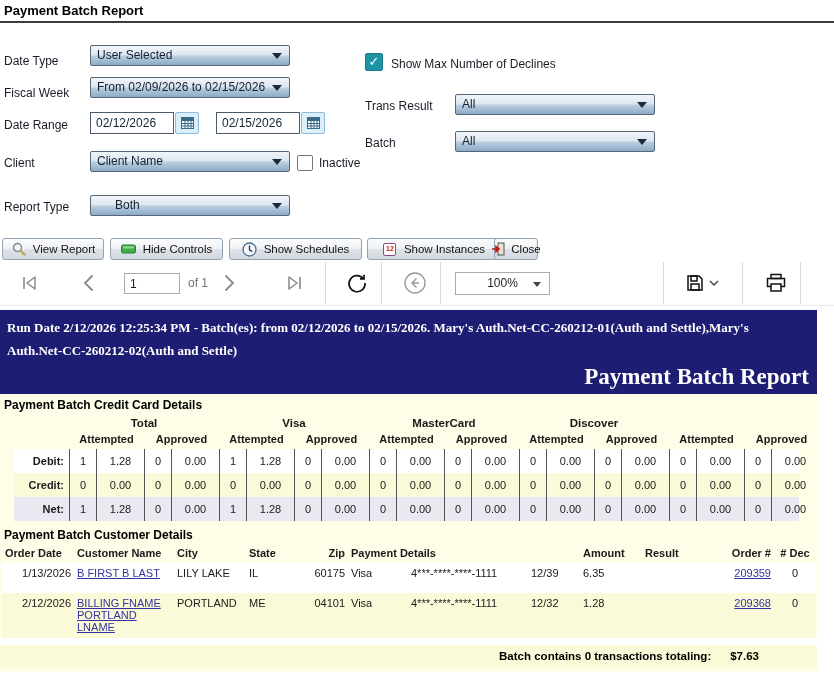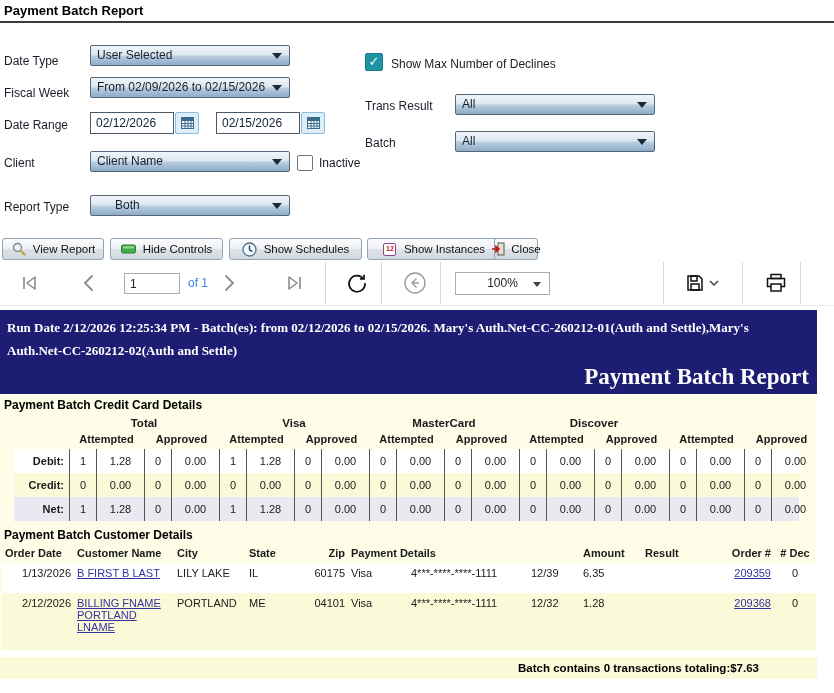--- a/index.html
+++ b/index.html
@@ -33,21 +33,21 @@
           background:linear-gradient(#fbfcfd 0%, #eef1f4 48%, #dde2e7 52%, #d3d9df 100%);
           font-size:11.5px; color:#111; display:flex; align-items:center; justify-content:center; gap:6px; cursor:default; }
   .abtn .ic { display:inline-flex; width:16px; height:15px; align-items:center; justify-content:center; }
 
   
   .vtoolbar { position:absolute; left:0; top:260px; width:834px; height:46px; background:#fff; border-bottom:1px solid #ececec; }
   .vt { position:absolute; top:0; height:46px; display:flex; align-items:center; justify-content:center; color:#8a8a8a; }
   .vdiv { position:absolute; top:2px; width:1px; height:42px; background:#d9d9d9; }
   .pageinput { position:absolute; left:124px; top:13px; width:56px; height:21px; border:1px solid #ababab;
                font-size:12px; color:#222; padding-left:5px; background:#fff; }
-  .oflabel { position:absolute; left:188px; top:16px; font-size:12px; color:#3b82f6; }
+  .oflabel { position:absolute; left:188px; top:16px; font-size:12px; color:#737373; }
   .zoomsel { position:absolute; left:455px; top:12px; width:95px; height:23px; border:1px solid #ababab; background:#fff;
              font-size:12px; color:#222; text-align:center; line-height:21px; }
   .zoomsel .arr { position:absolute; right:8px; top:9px; width:0; height:0;
                   border-left:4px solid transparent; border-right:4px solid transparent; border-top:5px solid #444; }
 
   
   .report { position:absolute; left:0; top:306px; width:834px; height:387px; background:#fff; }
   .navy { position:absolute; left:0; top:4px; width:817px; height:84px; background:#1d1d73; color:#fff;
           font-family:"Liberation Serif","DejaVu Serif",serif; }
   .runline { position:absolute; left:7px; top:6px; width:790px; font-size:13px; font-weight:bold; line-height:23px; }
@@ -71,26 +71,26 @@
   .cc-row-2 { background:#e9e9f1; }
 
   .cust-table { margin-left:2px; border-collapse:collapse; table-layout:fixed; width:814px; font-size:11px; }
   .cust-table th { font-size:11px; font-weight:bold; text-align:left; padding:3px 3px 4px; }
   .cust-table td { padding:4px 3px 2px; vertical-align:top; }
   .r-align { text-align:right !important; }
   .c-align { text-align:center !important; }
   .row-a { background:#ffffff; }
   .row-a td { height:30px; }
   .row-b { background:#fafad8; }
-  .row-b td { height:57px; }
+  .row-b td { height:45px; }
   a.rlink { color:#3333a0; text-decoration:underline; }
 
   .gap-white { height:7px; background:#fff; }
   .footerbar { height:22px; background:#fafad8; display:flex; align-items:center; justify-content:flex-end;
-               padding-right:58px; gap:0; font-size:11.5px; font-weight:bold; color:#000; }
+               padding-right:58px; gap:19px; font-size:11.5px; font-weight:bold; color:#000; }
   .pagefoot { position:absolute; left:0; top:372px; width:817px; text-align:center; font-size:11px; color:#333; }
 
   svg { display:block; }
 </style>
 </head>
 <body>
 
 <div class="app">
 
   <div class="page-title">Payment Batch Report</div>

